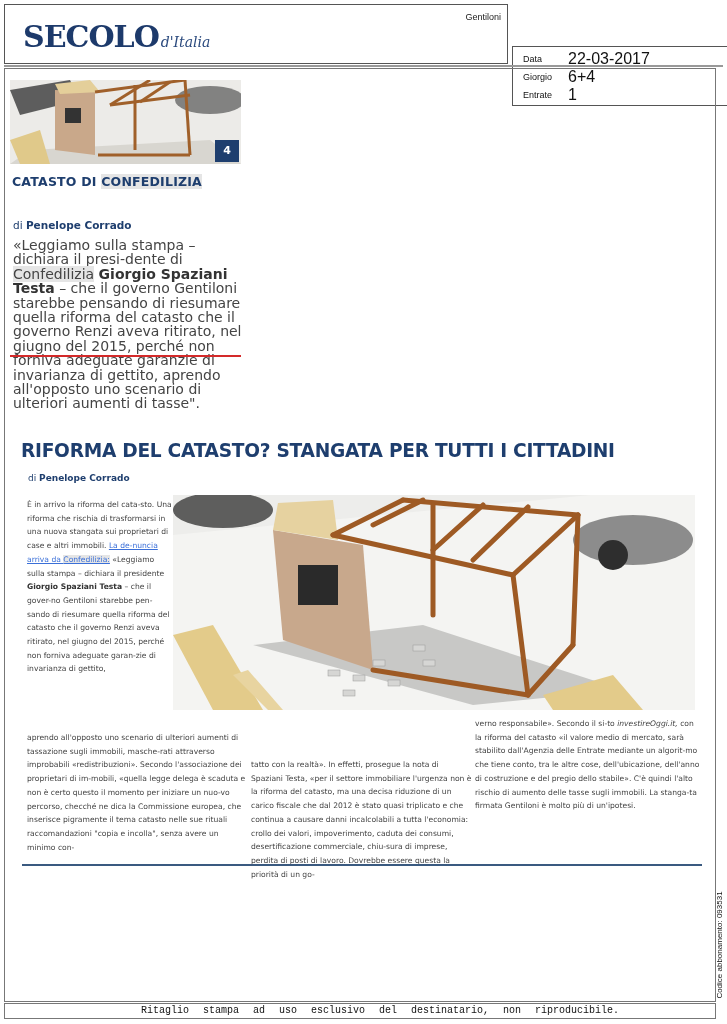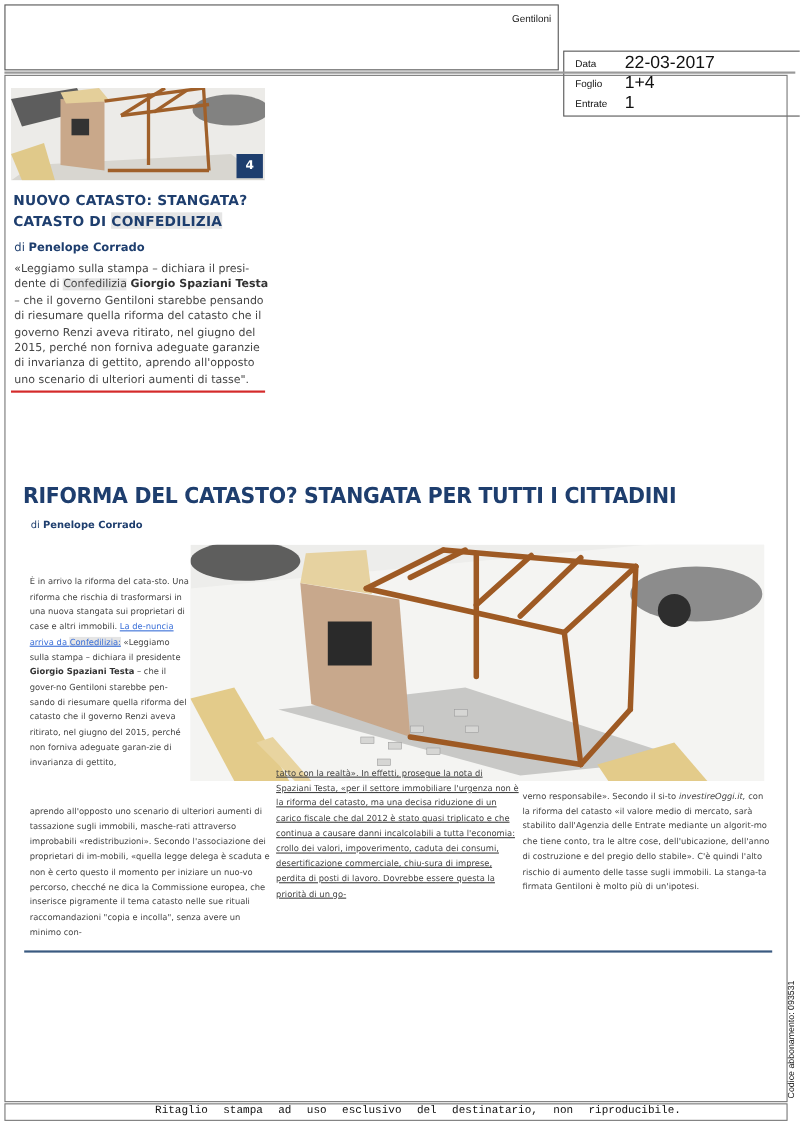--- a/index.html
+++ b/index.html
@@ -23,49 +23,52 @@
   .codice span { position: absolute; left: 50%; top: 50%; transform: translate(-50%,-50%) rotate(-90deg); white-space: nowrap; font-family: "Liberation Sans", sans-serif; font-size: 8px; color: #111; }
   .footer { position: absolute; left: 4px; top: 1003px; width: 712px; height: 16px; border: 1px solid #777; text-align: center; font-family: "Liberation Mono", monospace; font-size: 10px; line-height: 14px; color: #111; word-spacing: 8px; padding-left: 40px; }
 
   
   .teaser-img { position: absolute; left: 10px; top: 80px; width: 231px; height: 84px; overflow: hidden; }
   .badge { position: absolute; right: 2px; bottom: 2px; width: 24px; height: 22px; background: #1e3e6e; color: #fff; font-family: "DejaVu Sans", sans-serif; font-weight: bold; font-size: 11px; text-align: center; line-height: 22px; }
   .teaser-title { position: absolute; left: 12px; top: 172px; width: 240px; font-family: "DejaVu Sans", sans-serif; font-weight: bold; font-size: 12.5px; line-height: 19px; color: #1e3e6e; letter-spacing: 0.2px; }
   .hl { background: #e5e5e5; }
   .teaser-author { position: absolute; left: 13px; top: 219px; font-size: 10.5px; color: #1e3e6e; }
   .teaser-author b { font-weight: bold; }
-  .teaser-body { position: absolute; left: 13px; top: 238px; width: 235px; font-size: 10px; line-height: 14.4px; color: #444; }
+  .teaser-body { position: absolute; left: 13px; top: 238px; width: 235px; font-size: 14px; line-height: 14.4px; color: #444; }
   .teaser-line { position: absolute; left: 10px; top: 355px; width: 231px; height: 2px; background: #d42a2a; }
 
   
   .main-title { position: absolute; left: 21px; top: 438px; font-family: "DejaVu Sans", sans-serif; font-weight: bold; font-size: 20px; color: #1e3e6e; letter-spacing: -0.3px; white-space: nowrap; transform: scaleX(0.93); transform-origin: left; }
   .main-author { position: absolute; left: 28px; top: 473px; font-size: 9px; color: #1e3e6e; }
   .main-author b { font-weight: bold; }
   .main-img { position: absolute; left: 173px; top: 495px; width: 522px; height: 215px; overflow: hidden; }
   .col { position: absolute; font-size: 7.6px; line-height: 13.7px; color: #444; }
-  .col1a { left: 27px; top: 498px; width: 145px; margin-top: 24px; }
+  .col1a { left: 27px; top: 498px; width: 145px; }
   .col1b { left: 27px; top: 731px; width: 222px; }
-  .col2 { left: 251px; top: 696px; width: 222px; text-decoration: underline; }
+  .col2 { left: 251px; top: 758px; width: 222px; }
   .col3 { left: 475px; top: 717px; width: 225px; }
   .link { color: #3a6fd8; text-decoration: underline; }
   .main-line { position: absolute; left: 22px; top: 864px; width: 680px; height: 2px; background: #3a5a80; }
   b { color: #333; }
 </style>
 </head>
 <body>
 
 <div class="hdr-left">
+  <div class="logo">
+    <span>SECOLO</span><span class="logo-sub">d'Italia</span>
+  </div>
   <div class="quotidiano">Gentiloni</div>
 </div>
 <div class="hdr-right">
   <div class="meta-row" style="top:2px">
     <span class="meta-label">Data</span><span class="meta-val">22-03-2017</span>
   </div>
   <div class="meta-row" style="top:20px">
-    <span class="meta-label">Foglio</span><span class="meta-val">1+4</span>
+    <span class="meta-label">Giorgio</span><span class="meta-val">6+4</span>
   </div>
   <div class="meta-row" style="top:38px">
     <span class="meta-label">Entrate</span><span class="meta-val">1</span>
   </div>
 </div>
 <div class="hdr-sep"></div>
 
 <div class="frame"></div>
 
 <div class="teaser-img">
@@ -84,21 +87,20 @@
       <line x1="125" y1="5" x2="125" y2="70"></line>
       <line x1="88" y1="75" x2="180" y2="75"></line>
       <line x1="100" y1="25" x2="140" y2="0"></line>
       <line x1="130" y1="22" x2="160" y2="2"></line>
     </g>
     <polygon points="0,60 30,50 40,84 10,84" fill="#e0c98a"></polygon>
   </svg>
   <div class="badge">4</div>
 </div>
 <div class="teaser-title">
-  <div>NUOVO CATASTO: STANGATA?</div>
   <div><span>CATASTO DI </span><span class="hl">CONFEDILIZIA</span></div>
 </div>
 <div class="teaser-author">
   <span>di </span><b style="color:#1e3e6e">Penelope Corrado</b>
 </div>
 <div class="teaser-body">
   <span>«Leggiamo sulla stampa – dichiara il presi-dente di </span><span class="hl">Confedilizia</span> <b>Giorgio Spaziani Testa</b> <span>– che il governo Gentiloni starebbe pensando di riesumare quella riforma del catasto che il governo Renzi aveva ritirato, nel giugno del 2015, perché non forniva adeguate garanzie di invarianza di gettito, aprendo all'opposto uno scenario di ulteriori aumenti di tasse".</span>
 </div>
 <div class="teaser-line"></div>
 

